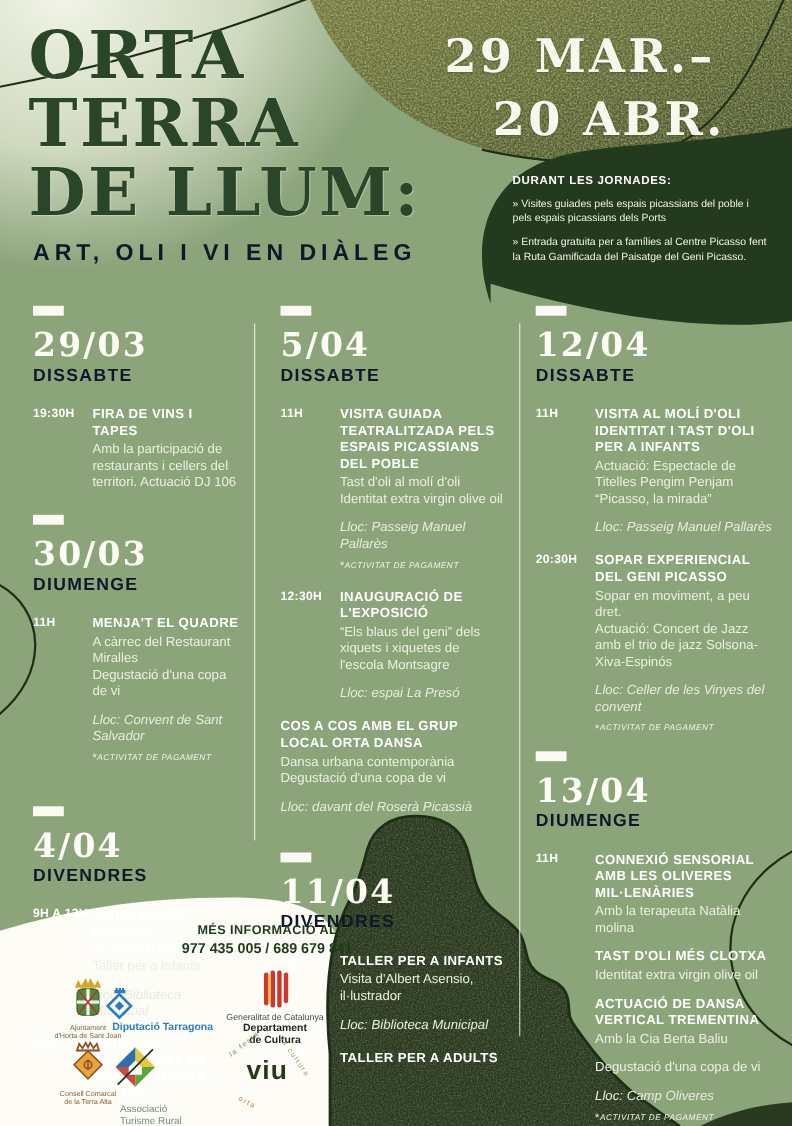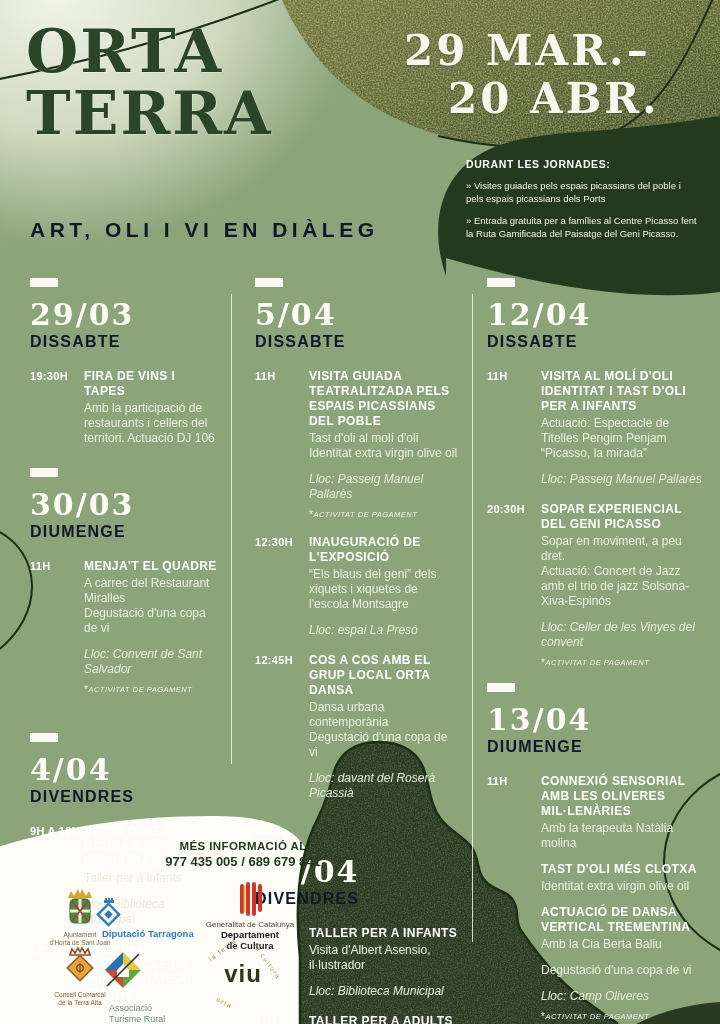--- a/index.html
+++ b/index.html
@@ -22,21 +22,21 @@
   }
   .subtitle{
     left:30px;top:218px;
     font-size:21px;font-weight:700;letter-spacing:4.5px;color:#0f172a;
   }
   .daterange{
     font-family:"DejaVu Serif",serif;font-weight:700;color:#F8F7EE;
     letter-spacing:3px;text-shadow:0 1px 2px rgba(30,40,20,.35);
   }
   .dr1{left:404px;top:26px;font-size:42px;}
-  .dr2{left:448px;top:74px;font-size:42px;}
+  .dr2{left:448px;top:84px;font-size:42px;}
   .jornades{left:466px;top:158px;width:234px;color:#F3F2E8;}
   .jornades .jh{font-size:10.5px;font-weight:700;letter-spacing:.6px;margin-bottom:9px;color:#FFFFFF;}
   .jornades .jb{font-size:9.5px;line-height:1.4;margin-bottom:8px;}
 
   
   .col{position:absolute;top:278px;z-index:2;}
   .col0{left:30px;width:188px;}
   .col1{left:255px;width:204px;}
   .col2{left:487px;width:216px;}
   .dash{width:28px;height:9px;background:#FBFAF2;margin-bottom:12px;}
@@ -151,20 +151,21 @@
       <path d="M 636,1024 C 664,1010 692,1004 720,1002 L 720,1024 Z" fill="#2A3A21"></path>
     </g>
   </svg>
 
   <div class="vline vl1"></div>
   <div class="vline vl2"></div>
 
   <div class="layer big-title">
     <div>ORTA</div>
     <div>TERRA</div>
+    <div>DE LLUM:</div>
   </div>
   <div class="layer subtitle">ART, OLI I VI EN DIÀLEG</div>
   <div class="layer daterange dr1">29 MAR.–</div>
   <div class="layer daterange dr2">20 ABR.</div>
 
   <div class="layer jornades">
     <div class="jh">DURANT LES JORNADES:</div>
     <div class="jb">» Visites guiades pels espais picassians del poble i pels espais picassians dels Ports</div>
     <div class="jb">» Entrada gratuita per a famílies al Centre Picasso fent la Ruta Gamificada del Paisatge del Geni Picasso.</div>
   </div>
@@ -246,21 +247,20 @@
             <div class="etime">12:30H</div>
             <div class="ebody">
               <div class="eblock">
                 <div class="etitle">INAUGURACIÓ DE L'EXPOSICIÓ</div>
                 <div class="eline">“Els blaus del geni” dels xiquets i xiquetes de l'escola Montsagre</div>
               </div>
               <div class="elloc">Lloc: espai La Presó</div>
             </div>
           </div>
           <div class="event">
-            <div class="etime">12:45H</div>
             <div class="ebody">
               <div class="eblock">
                 <div class="etitle">COS A COS AMB EL GRUP LOCAL ORTA DANSA</div>
                 <div class="eline">Dansa urbana contemporània</div>
                 <div class="eline">Degustació d'una copa de vi</div>
               </div>
               <div class="elloc">Lloc: davant del Roserà Picassià</div>
             </div>
           </div>
         </div>

